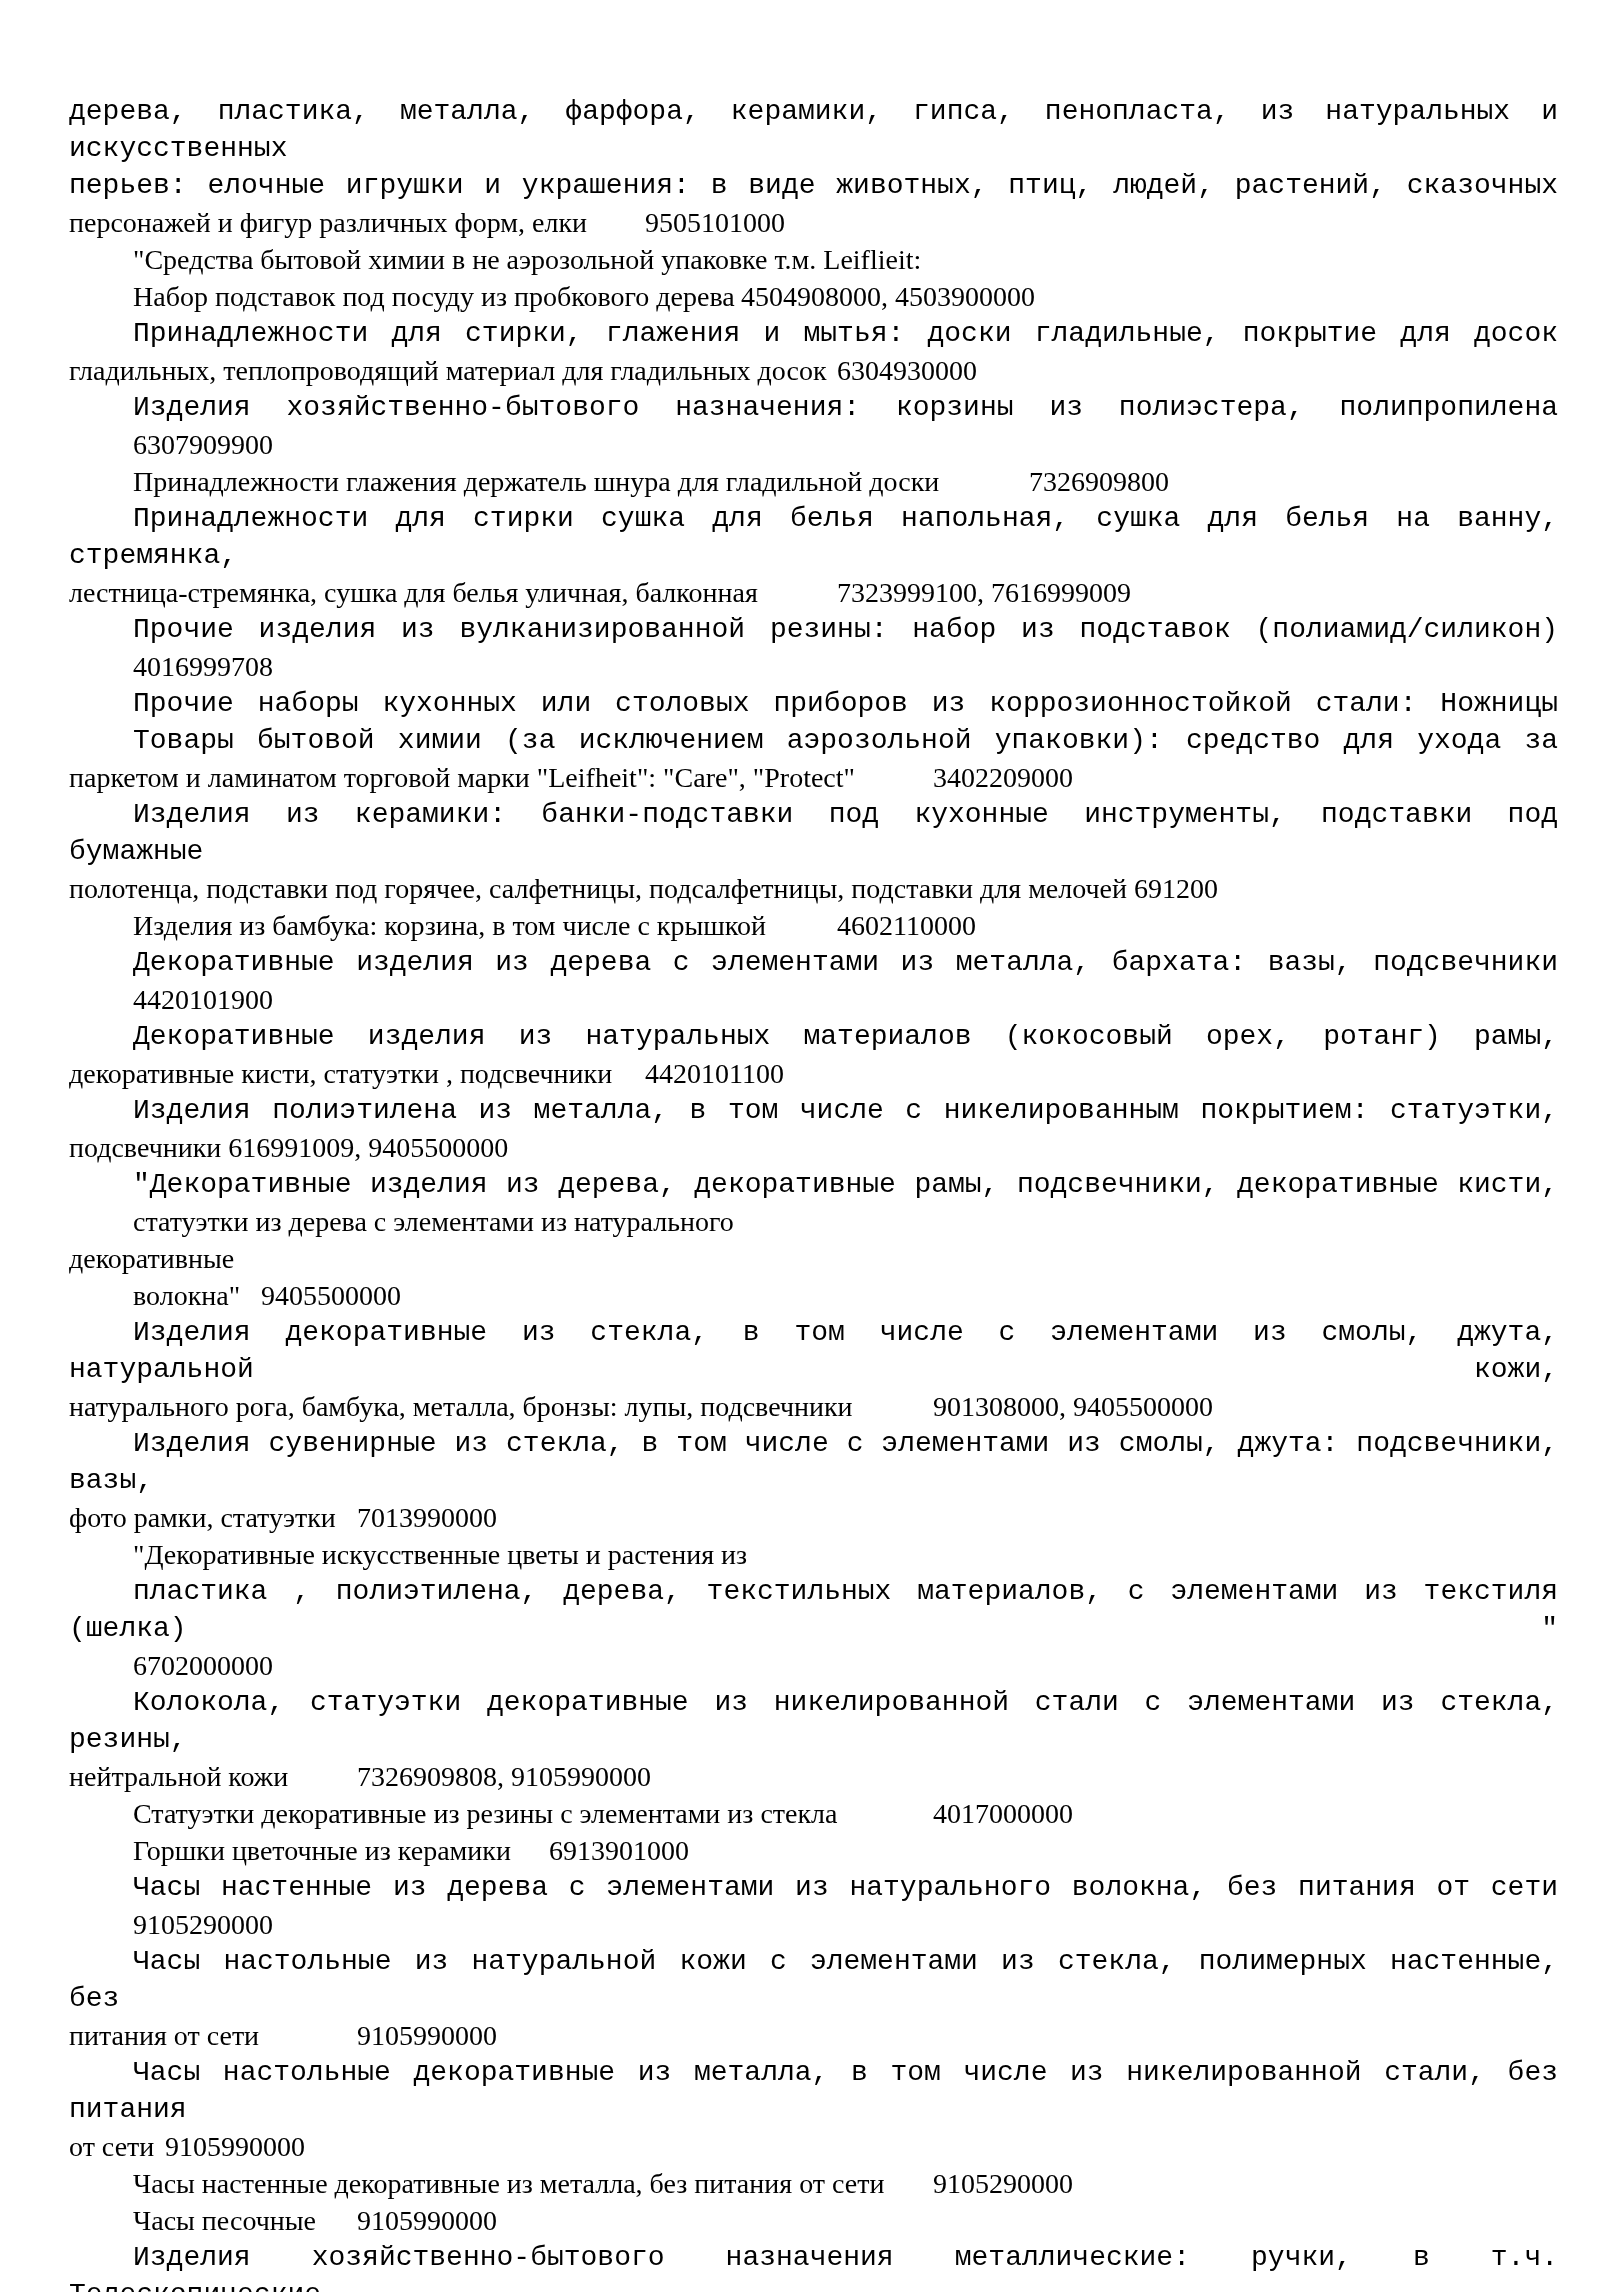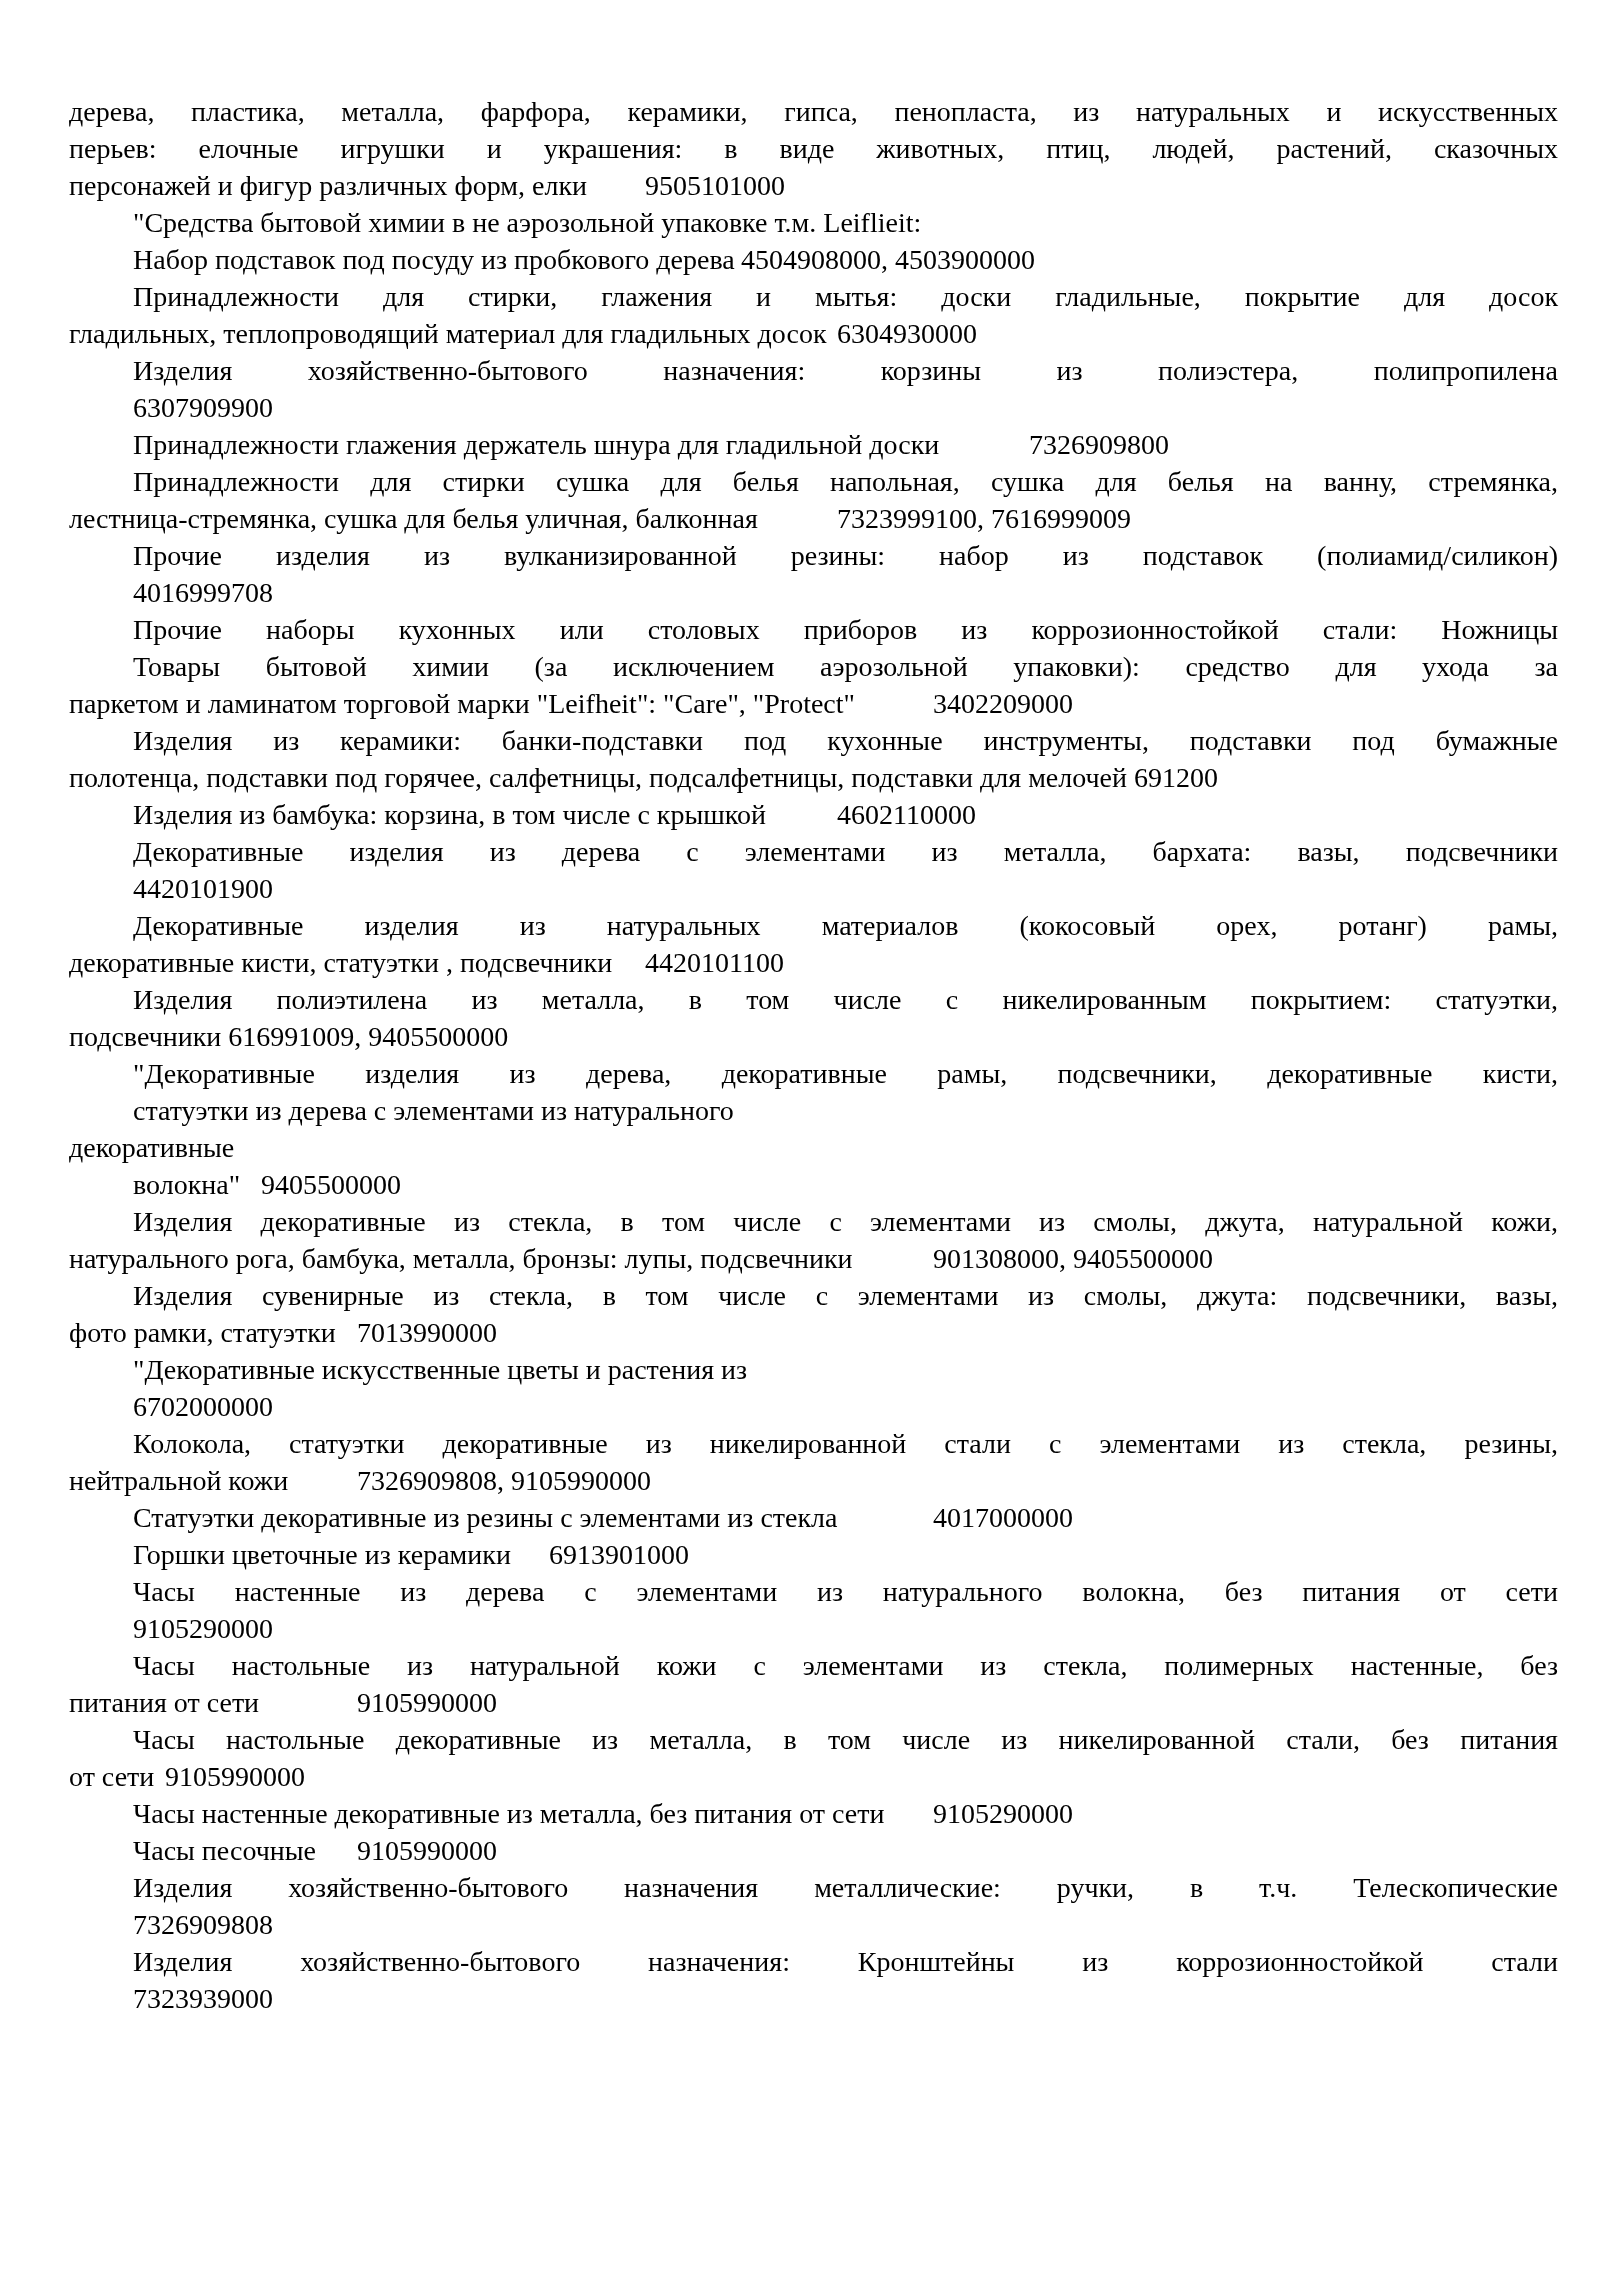--- a/index.html
+++ b/index.html
@@ -26,20 +26,21 @@
     tab-size: 96px;
     -moz-tab-size: 96px;
     text-align: left;
     text-align-last: left;
   }
   .line.indent { text-indent: 64px; }
   .line.stretch {
     white-space: normal;
     text-align: justify;
     text-align-last: justify;
+    font-family: Liberation Mono, monospace;
   }
 </style>
 </head>
 <body>
 
 <div class="page">
     <p class="line stretch">дерева, пластика, металла, фарфора, керамики, гипса, пенопласта, из натуральных и искусственных</p>
     <p class="line stretch">перьев: елочные игрушки и украшения: в виде животных, птиц, людей, растений, сказочных</p>
     <p class="line">персонажей и фигур различных форм, елки	9505101000</p>
     <p class="line indent">"Средства бытовой химии в не аэрозольной упаковке т.м. Leiflieit:</p>
@@ -67,20 +68,21 @@
     <p class="line">подсвечники 616991009, 9405500000</p>
     <p class="line indent stretch">"Декоративные изделия из дерева, декоративные рамы, подсвечники, декоративные кисти,</p>
     <p class="line indent">статуэтки из дерева с элементами из натурального</p>
     <p class="line">декоративные</p>
     <p class="line indent">волокна"	9405500000</p>
     <p class="line indent stretch">Изделия декоративные из стекла, в том числе с элементами из смолы, джута, натуральной кожи,</p>
     <p class="line">натурального рога, бамбука, металла, бронзы: лупы, подсвечники	901308000, 9405500000</p>
     <p class="line indent stretch">Изделия сувенирные из стекла, в том числе с элементами из смолы, джута: подсвечники, вазы,</p>
     <p class="line">фото рамки, статуэтки	7013990000</p>
     <p class="line indent">"Декоративные искусственные цветы и растения из</p>
+    <p class="line indent stretch">пластика , полиэтилена, дерева, текстильных материалов, с элементами из текстиля (шелка) "</p>
     <p class="line indent">6702000000</p>
     <p class="line indent stretch">Колокола, статуэтки декоративные из никелированной стали с элементами из стекла, резины,</p>
     <p class="line">нейтральной кожи	7326909808, 9105990000</p>
     <p class="line indent">Статуэтки декоративные из резины с элементами из стекла	4017000000</p>
     <p class="line indent">Горшки цветочные из керамики	6913901000</p>
     <p class="line indent stretch">Часы настенные из дерева с элементами из натурального волокна, без питания от сети</p>
     <p class="line indent">9105290000</p>
     <p class="line indent stretch">Часы настольные из натуральной кожи с элементами из стекла, полимерных настенные, без</p>
     <p class="line">питания от сети	9105990000</p>
     <p class="line indent stretch">Часы настольные декоративные из металла, в том числе из никелированной стали, без питания</p>

